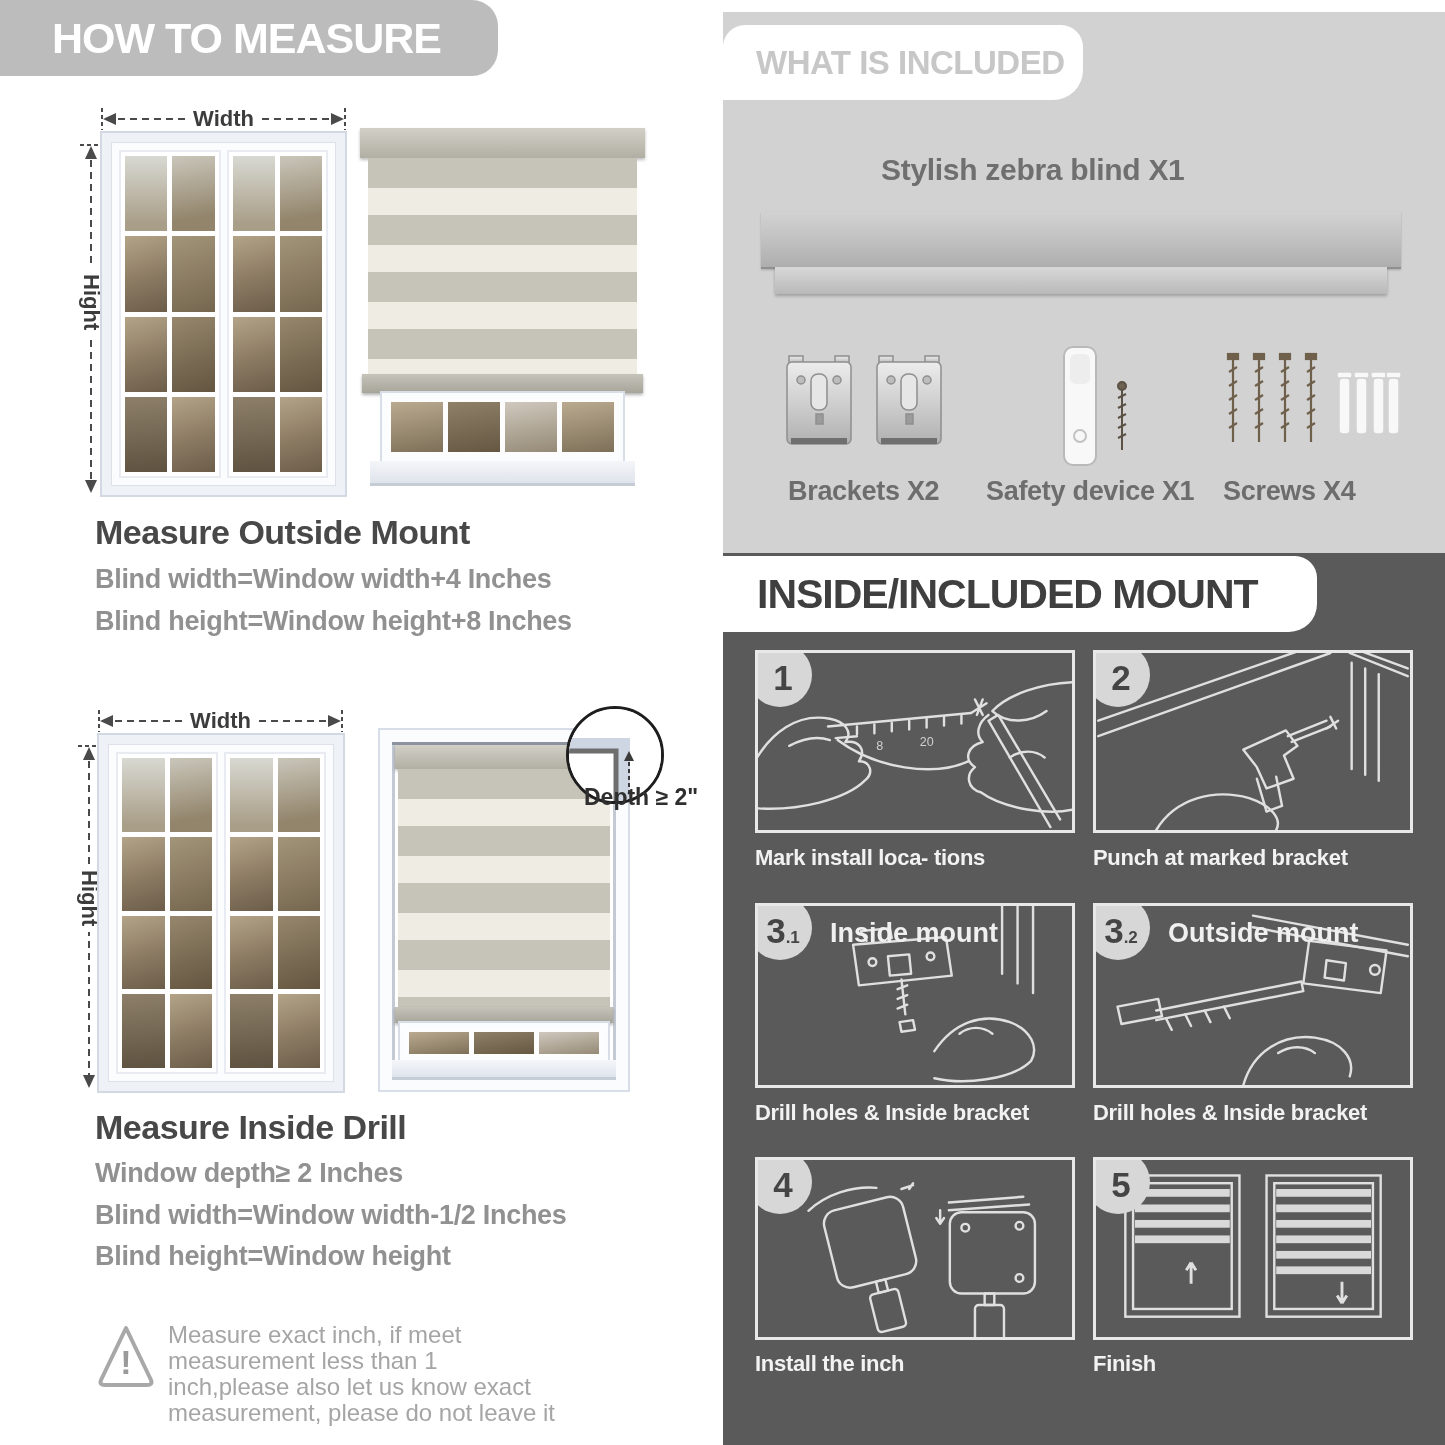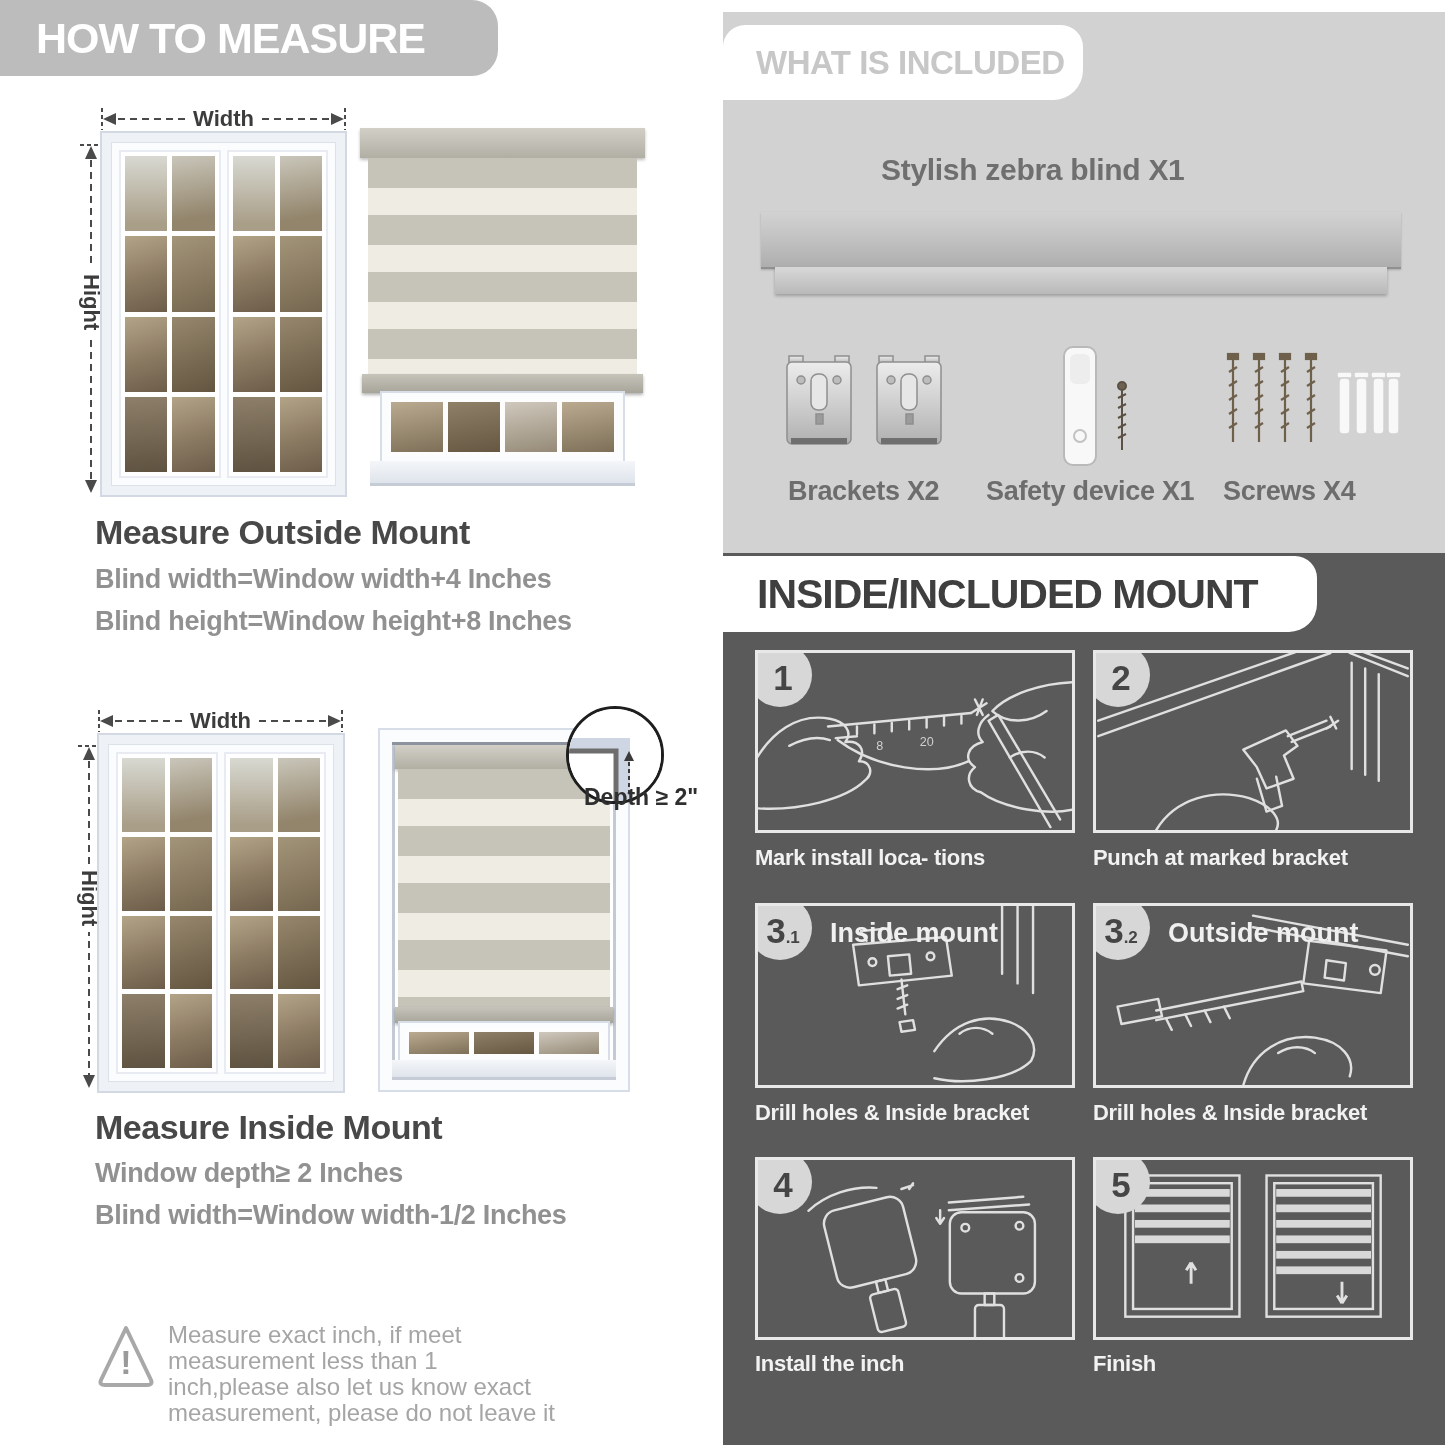--- a/index.html
+++ b/index.html
@@ -2,21 +2,21 @@
 <html><head>
 <meta charset="utf-8">
 <style>
   html,body{margin:0;padding:0;background:#fff;}
   #page{position:relative;width:1445px;height:1445px;background:#ffffff;overflow:hidden;
         font-family:"Liberation Sans",sans-serif;}
   .abs{position:absolute;}
 
   
   .howto-bar{left:0;top:9;width:498px;height:76px;background:#bcbcbc;border-radius:0 26px 26px 0;
-             color:#fff;font-size:43px;font-weight:bold;line-height:76px;padding-left:36px;
+             color:#fff;font-size:43px;font-weight:bold;line-height:76px;padding-left:52px;
              letter-spacing:-1px;box-sizing:border-box;}
 
   .h2-dark{font-size:34px;font-weight:bold;color:#484848;letter-spacing:-0.5px;}
   .formula{font-size:27px;font-weight:bold;color:#919191;letter-spacing:-0.3px;}
 
   
   .meas-label{font-size:22px;font-weight:bold;color:#3c3c3c;background:#fff;padding:0 8px;}
   .vlabel{writing-mode:vertical-rl;text-orientation:sideways;background:#fff;padding:6px 0;}
 
   
@@ -213,23 +213,24 @@
     <svg width="92" height="92">
       <rect x="0" y="0" width="92" height="92" fill="#ffffff"></rect>
       <path d="M0,36 L54,36 L54,92" stroke="#cdd6e2" stroke-width="14" fill="none"></path>
       <path d="M0,42 L47,42 L47,92" stroke="#6e6e6e" stroke-width="5" fill="none"></path>
       <line x1="60" y1="46" x2="60" y2="84" stroke="#3a3a3a" stroke-width="2" stroke-dasharray="4 3"></line>
       <polygon points="60,42 55,52 65,52" fill="#3a3a3a"></polygon>
     </svg>
   </div>
   <div class="abs depth-label" style="left:584px;top:784px;">Depth ≥ 2"</div>
 
-  <div class="abs h2-dark" style="left:95px;top:1108px;">Measure Inside Mount</div>
+  <div class="abs h2-dark" style="left:95px;top:1108px;">Measure Inside Drill</div>
   <div class="abs formula" style="left:95px;top:1158px;">Window depth≥ 2 Inches</div>
   <div class="abs formula" style="left:95px;top:1200px;">Blind width=Window width-1/2 Inches</div>
+  <div class="abs formula" style="left:95px;top:1241px;">Blind height=Window height</div>
 
   <div class="abs" style="left:96px;top:1322px;width:60px;height:68px;">
     <svg width="60" height="68" viewBox="0 0 60 68">
       <path d="M30,6 L55,58 Q57,63 51,63 L9,63 Q3,63 5,58 Z" fill="none" stroke="#a8a8a8" stroke-width="4" stroke-linejoin="round"></path>
       <text x="30" y="52" text-anchor="middle" font-size="34" font-weight="bold" fill="#9a9a9a" font-family="Liberation Sans, sans-serif">!</text>
     </svg>
   </div>
   <div class="abs warn-text" style="left:168px;top:1322px;">Measure exact inch, if meet measurement less than 1 inch,please also let us know exact measurement, please do not leave it</div>
 
   <div class="abs sec-light">

